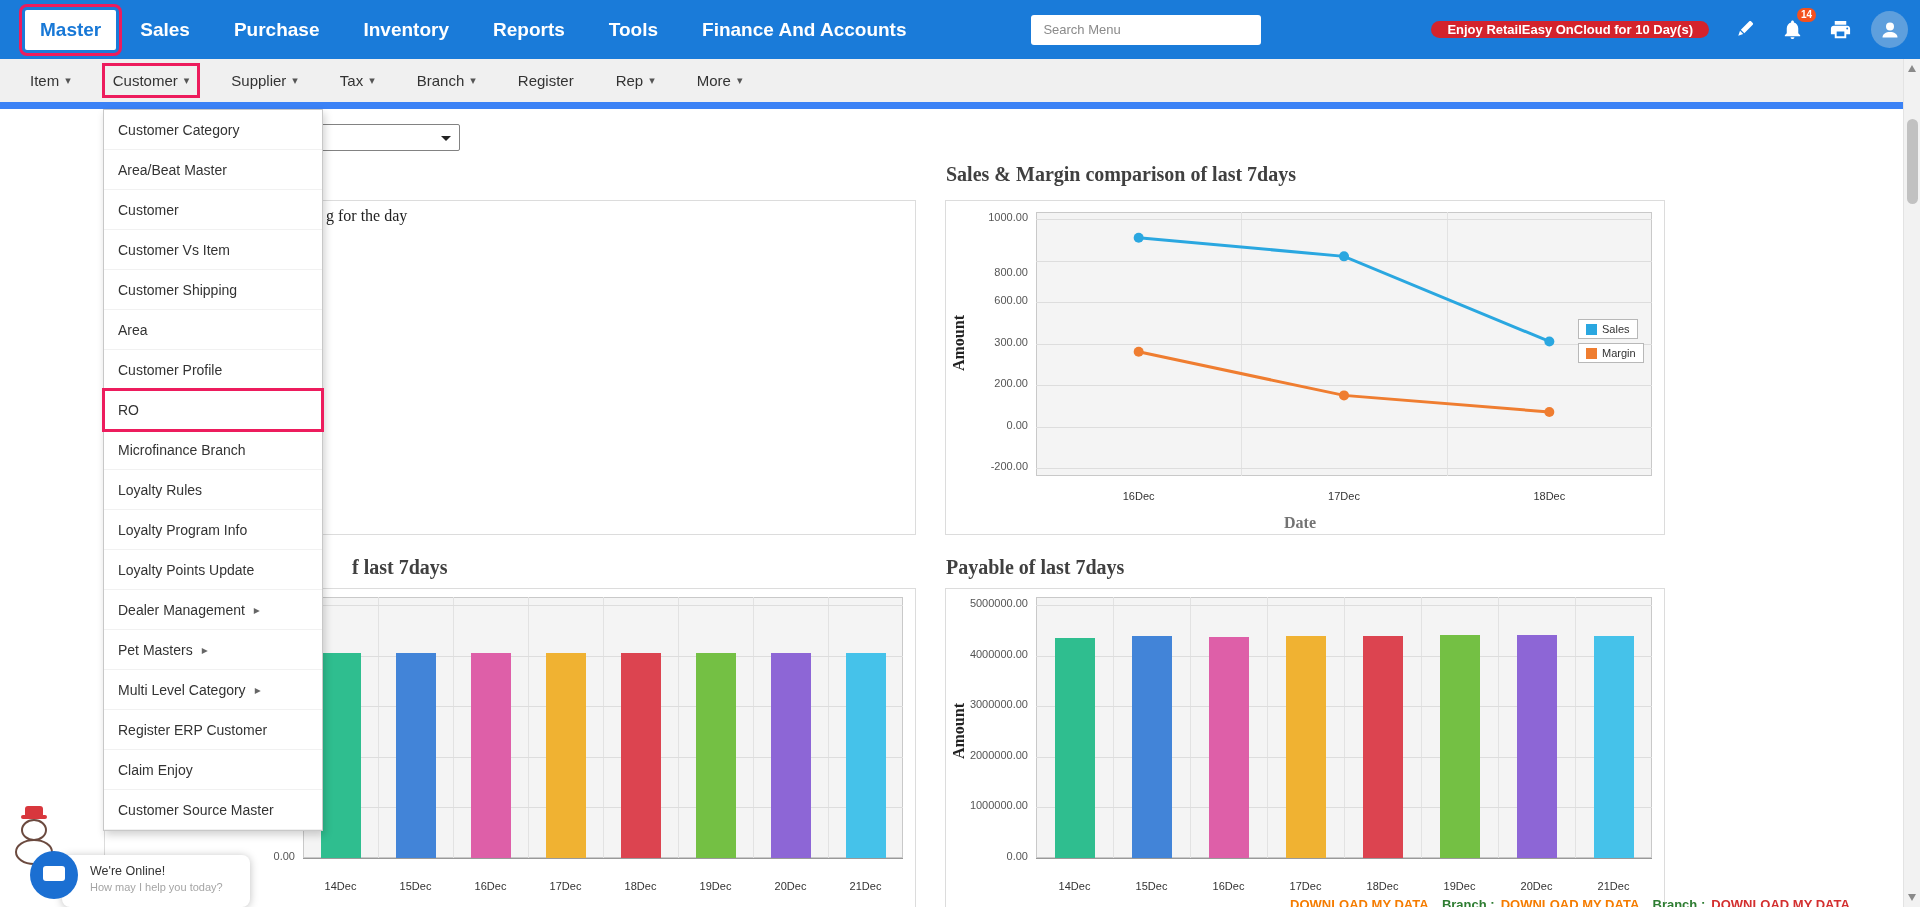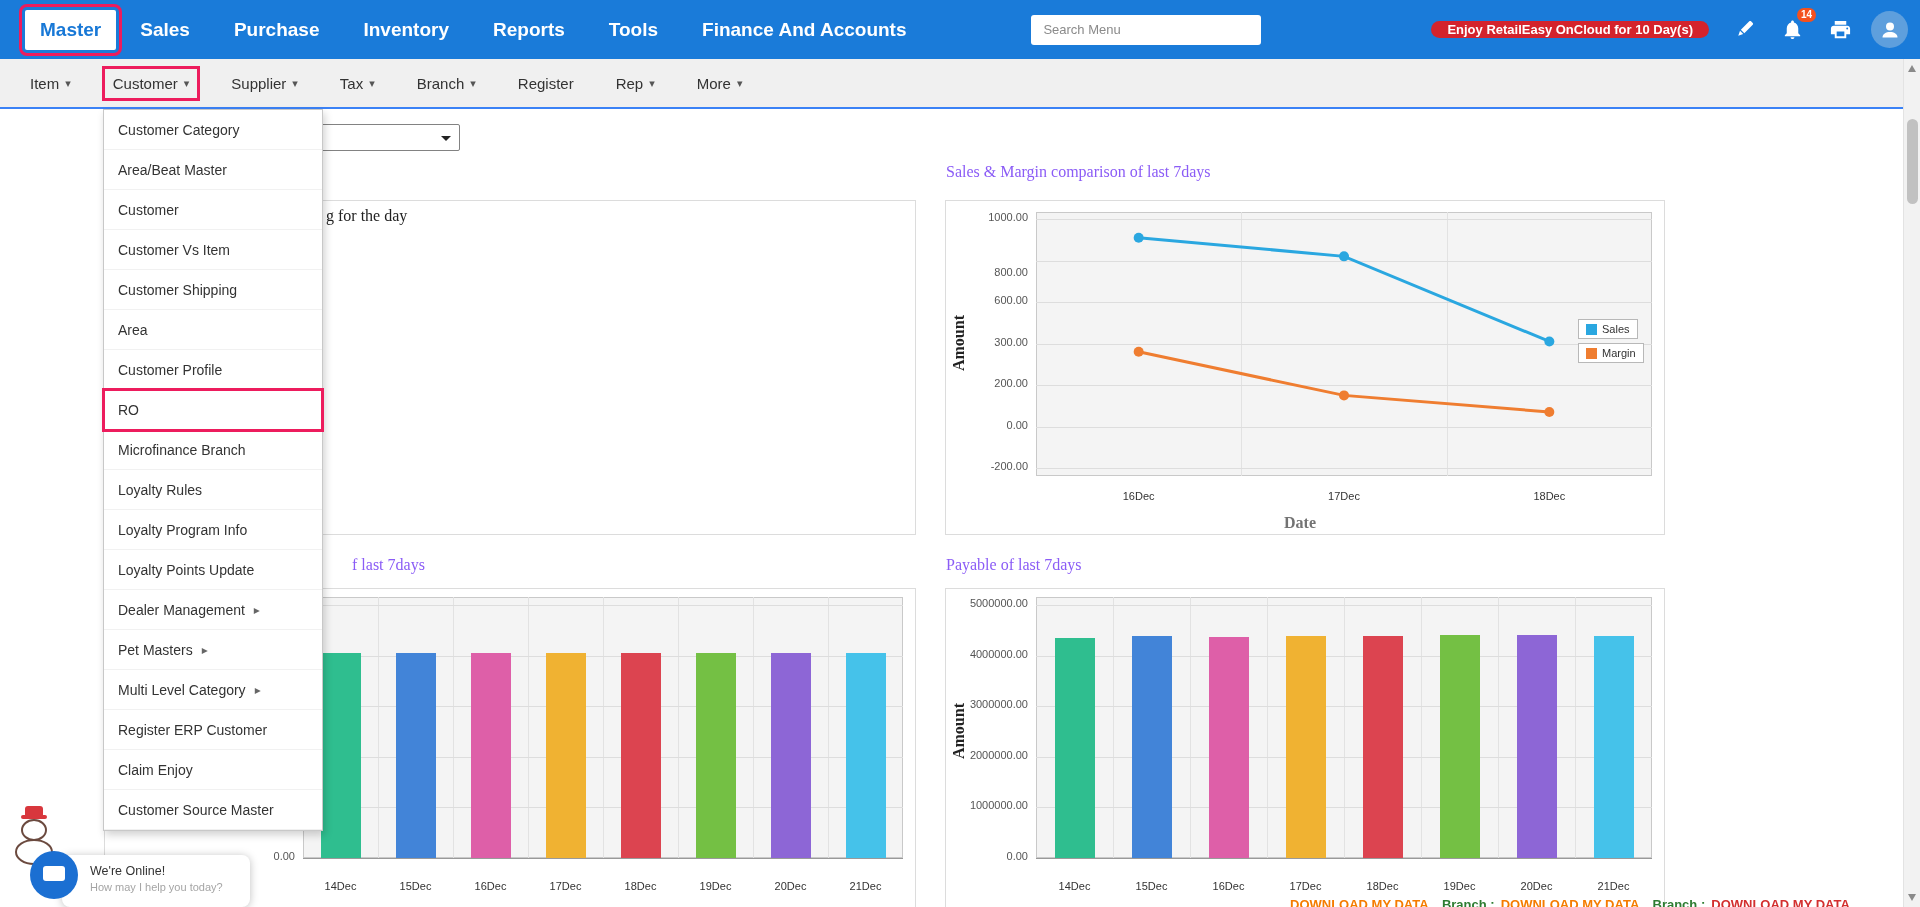--- a/index.html
+++ b/index.html
@@ -12,21 +12,21 @@
 .top-item{color:#fff;font-size:19px;font-weight:600;margin-right:44px;white-space:nowrap;cursor:pointer}
 .top-item.active{background:#fff;color:#1878d6;padding:9px 15px;border-radius:2px;outline:3px solid #ed1c5d;outline-offset:3px;margin-right:24px;font-weight:700}
 .search{margin-left:auto;width:230px;height:30px;border:none;border-radius:3px;padding:0 12px;font-size:13px;color:#333;font-family:inherit}
 .search::placeholder{color:#8a8a8a}
 .promo{margin-left:170px;background:#d4232c;color:#fff;font-size:13px;font-weight:700;padding:1px 16px;border-radius:16px;white-space:nowrap;cursor:pointer}
 .icon-btn{position:relative;width:26px;height:26px;margin-left:22px;cursor:pointer;display:flex;align-items:center;justify-content:center}
 .badge{position:absolute;top:-9px;right:-11px;background:#f4511e;color:#fff;font-size:10px;font-weight:700;padding:2px 4px;border-radius:9px;line-height:1}
 .avatar{width:37px;height:37px;margin-left:18px;border-radius:50%;background:#5e9fdd;display:flex;align-items:center;justify-content:center;cursor:pointer}
 
 
-.subnav{position:absolute;left:0;top:59px;width:1920px;height:50px;background:#f0f0f0;border-bottom:2px solid #3b82f6;display:flex;align-items:center;padding-left:22px;z-index:9}
+.subnav{position:absolute;left:0;top:59px;width:1920px;height:50px;background:#f0f0f0;border-bottom:7px solid #3b82f6;display:flex;align-items:center;padding-left:22px;z-index:9}
 .sub-item{display:flex;align-items:center;gap:6px;color:#333;font-size:15px;margin-right:26px;padding:6px 8px;cursor:pointer;white-space:nowrap}
 .sub-item.hl{outline:3px solid #ed1c5d}
 .caret{font-size:11px;color:#555}
 
 
 .menu{position:absolute;left:103px;top:109px;width:220px;background:#fff;border:1px solid #c8c8c8;box-shadow:2px 4px 8px rgba(0,0,0,.18);z-index:40}
 .menu-item{display:flex;align-items:center;height:40px;padding:0 14px;font-size:14px;color:#333;border-bottom:1px solid #f1f1f1;background:#fff;cursor:pointer}
 .menu-item.hl{outline:3px solid #ed1c5d;outline-offset:-1px}
 .mi-arrow{margin-left:9px;color:#666;font-size:12px}
 
@@ -34,21 +34,21 @@
 .select{position:absolute;left:180px;top:124px;width:280px;height:27px;background:#fff;border:1px solid #828282;border-radius:2px;z-index:5;cursor:pointer}
 .sel-caret{position:absolute;right:8px;top:11px;width:0;height:0;border:5px solid transparent;border-top-color:#222}
 .panel{position:absolute;background:#fff;border:1px solid #dcdcdc;z-index:1}
 #panelTodo{left:104px;top:200px;width:812px;height:335px}
 #panelLine{left:945px;top:200px;width:720px;height:335px}
 #panelRecv{left:104px;top:588px;width:812px;height:319px;border-bottom:none}
 #panelPay{left:945px;top:588px;width:720px;height:319px;border-bottom:none}
 .todo-frag{position:absolute;left:221px;top:6px;font-family:"Liberation Serif","DejaVu Serif",serif;font-size:16px;color:#222}
 
 
-.chart-title{position:absolute;font-family:"Liberation Serif","DejaVu Serif",serif;font-size:16px;font-weight:400;color:#8b5cf6;white-space:nowrap}
+.chart-title{position:absolute;font-family:"Liberation Serif","DejaVu Serif",serif;font-size:20px;font-weight:700;color:#404040;white-space:nowrap}
 .plot-bg{position:absolute;background:#f4f4f4;border:1px solid #c9c9c9}
 .gl-h{position:absolute;height:1px;background:#ddd}
 .gl-v{position:absolute;width:1px;background:#e2e2e2}
 .tick-y{position:absolute;font-size:11px;color:#555;text-align:right;white-space:nowrap}
 .tick-x{position:absolute;width:60px;font-size:11px;color:#333;text-align:center;white-space:nowrap}
 .bar{position:absolute;width:40px}
 .axis-x{position:absolute;height:1px;background:#999}
 .axis-y{position:absolute;width:120px;text-align:center;transform:rotate(-90deg);font-family:"Liberation Serif","DejaVu Serif",serif;font-size:16px;font-weight:700;color:#222}
 .axis-x-title{position:absolute;width:120px;text-align:left;font-family:"Liberation Serif","DejaVu Serif",serif;font-size:16px;font-weight:700;color:#737373}
 .legend-item{position:absolute;display:flex;align-items:center;gap:5px;background:#fff;border:1px solid #b8b8b8;padding:3px 7px;font-size:11px;color:#333}

